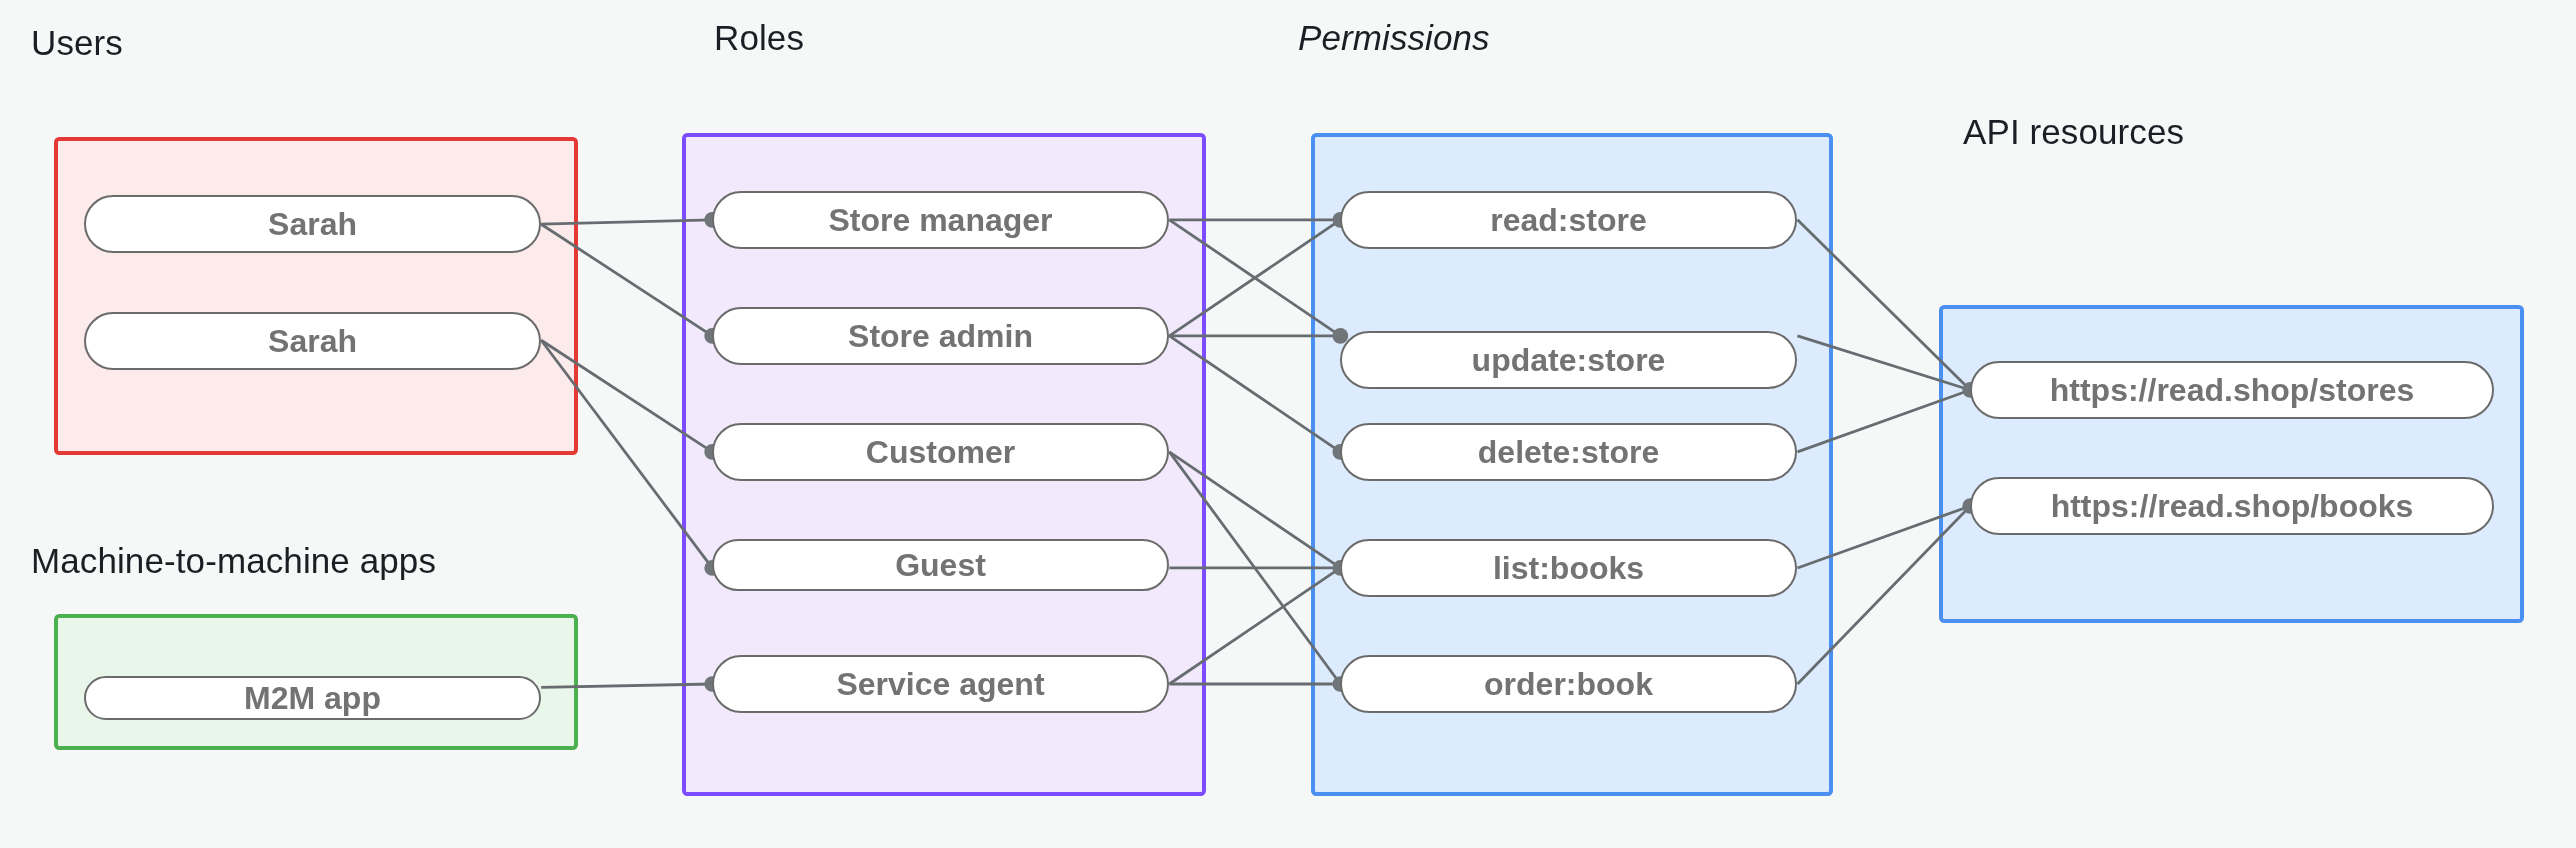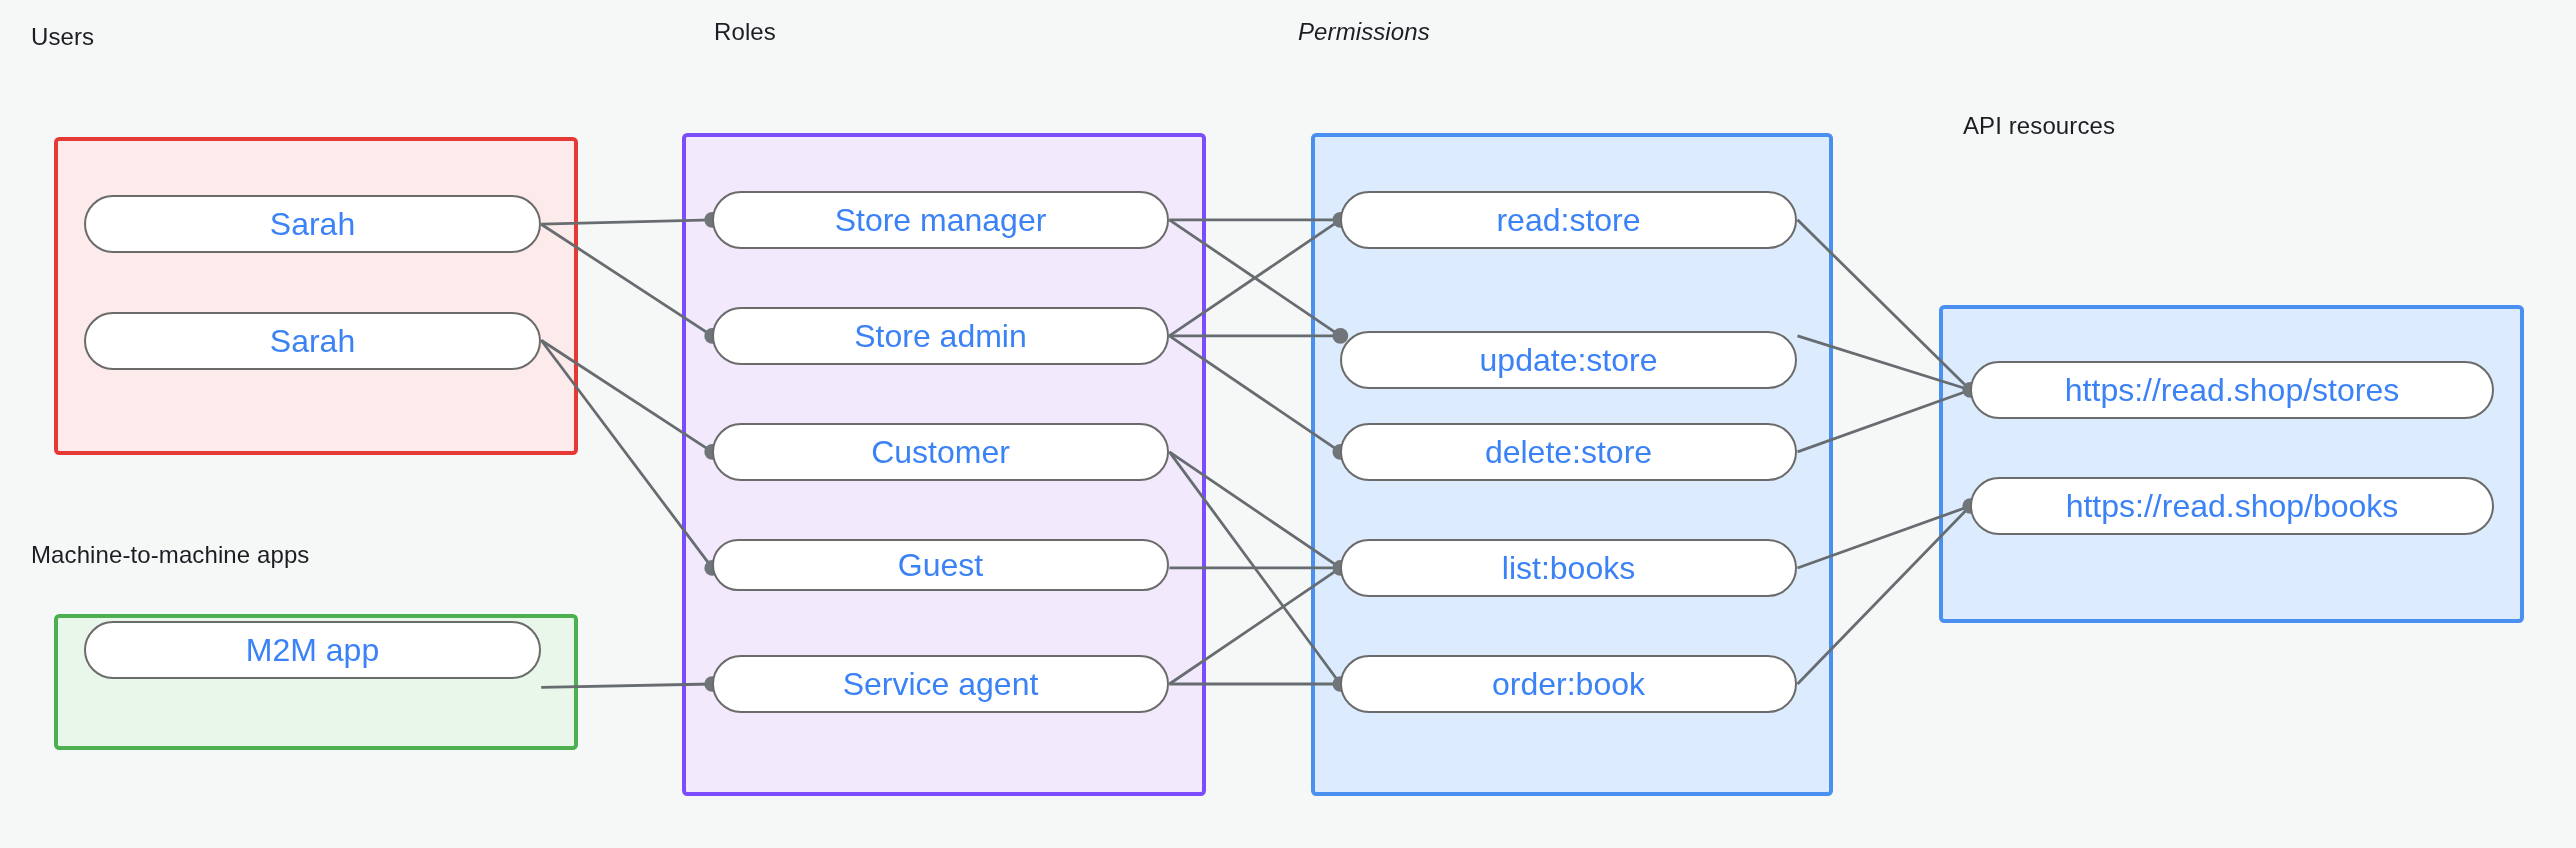--- a/index.html
+++ b/index.html
@@ -7,21 +7,21 @@
     width:2576px;height:848px;
     background:#f6f8f8;
     font-family:"Liberation Sans","DejaVu Sans",sans-serif;
     overflow:hidden;
   }
   #canvas{position:relative;width:2576px;height:848px;}
 
   
   .group-title{
     position:absolute;
-    font-size:24px;
+    font-size:35px;
     color:#1b1f23;
     white-space:nowrap;
     letter-spacing:0.1px;
   }
 
   
   .group-box{
     position:absolute;
     box-sizing:border-box;
     border-width:4.4px;
@@ -38,23 +38,24 @@
   .pill{
     position:absolute;
     box-sizing:border-box;
     background:#ffffff;
     border:2.6px solid #6b6b6b;
     border-radius:872px;
     display:flex;
     align-items:center;
     justify-content:center;
     font-size:32px;
-    color:#3b82f6;
+    color:#737373;
     white-space:nowrap;
     z-index:3;
+    font-weight:bold;
   }
 
   
   #edges{position:absolute;left:0;top:0;width:2576px;height:848px;z-index:2;pointer-events:none;}
   #edges line{stroke:#666c70;stroke-width:3.2;}
   #edges circle{fill:#6f7579;}
 </style>
 </head>
 <body>
 
@@ -99,21 +100,21 @@
       <div class="group-box box-roles" style="left: 682px; top: 133px; width: 524px; height: 663px;"></div>
       <div class="group-box box-perms" style="left: 1311px; top: 133px; width: 522px; height: 663px;"></div>
       <div class="group-box box-api" style="left: 1939px; top: 305px; width: 585px; height: 318px;"></div>
       <div class="group-title" style="left: 31px; top: 23px;">Users</div>
       <div class="group-title" style="left: 714px; top: 17.5px;">Roles</div>
       <div class="group-title" style="left: 1298px; top: 17.5px; font-style: italic;">Permissions</div>
       <div class="group-title" style="left: 1963px; top: 112px;">API resources</div>
       <div class="group-title" style="left: 31px; top: 541px;">Machine-to-machine apps</div>
       <div class="pill" style="left: 84px; top: 195px; width: 457px; height: 58px;">Sarah</div>
       <div class="pill" style="left: 84px; top: 312px; width: 457px; height: 58px;">Sarah</div>
-      <div class="pill" style="left: 84px; top: 621px; width: 457px; height: 58px;">M2M app</div>
+      <div class="pill" style="left: 84px; top: 676px; width: 457px; height: 44px;">M2M app</div>
       <div class="pill" style="left: 712px; top: 191px; width: 457px; height: 58px;">Store manager</div>
       <div class="pill" style="left: 712px; top: 307px; width: 457px; height: 58px;">Store admin</div>
       <div class="pill" style="left: 712px; top: 423px; width: 457px; height: 58px;">Customer</div>
       <div class="pill" style="left: 712px; top: 539px; width: 457px; height: 52px;">Guest</div>
       <div class="pill" style="left: 712px; top: 655px; width: 457px; height: 58px;">Service agent</div>
       <div class="pill" style="left: 1340px; top: 191px; width: 457px; height: 58px; text-align: center;">read:store</div>
       <div class="pill" style="left: 1340px; top: 307px; width: 457px; height: 58px; margin-top: 24px;">update:store</div>
       <div class="pill" style="left: 1340px; top: 423px; width: 457px; height: 58px;">delete:store</div>
       <div class="pill" style="left: 1340px; top: 539px; width: 457px; height: 58px;">list:books</div>
       <div class="pill" style="left: 1340px; top: 655px; width: 457px; height: 58px;">order:book</div>

